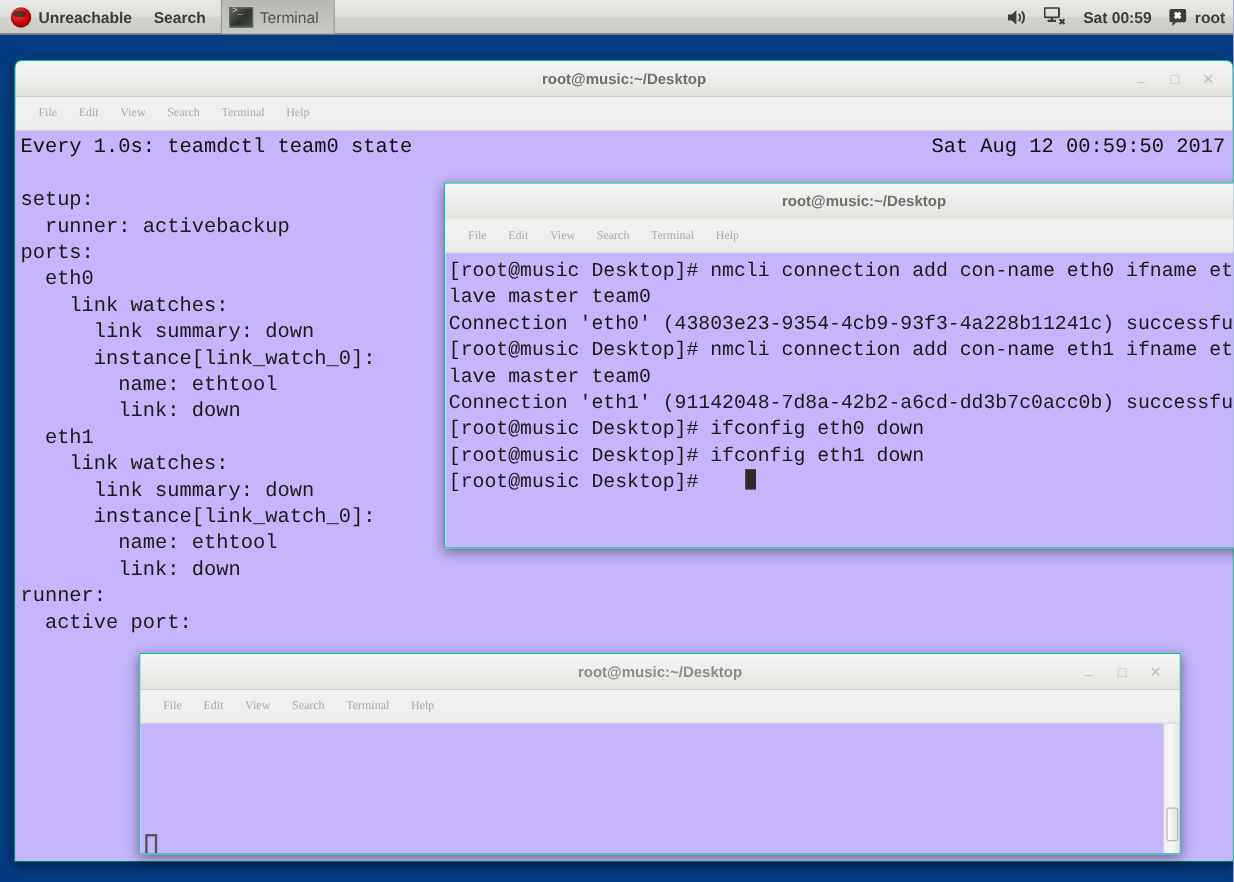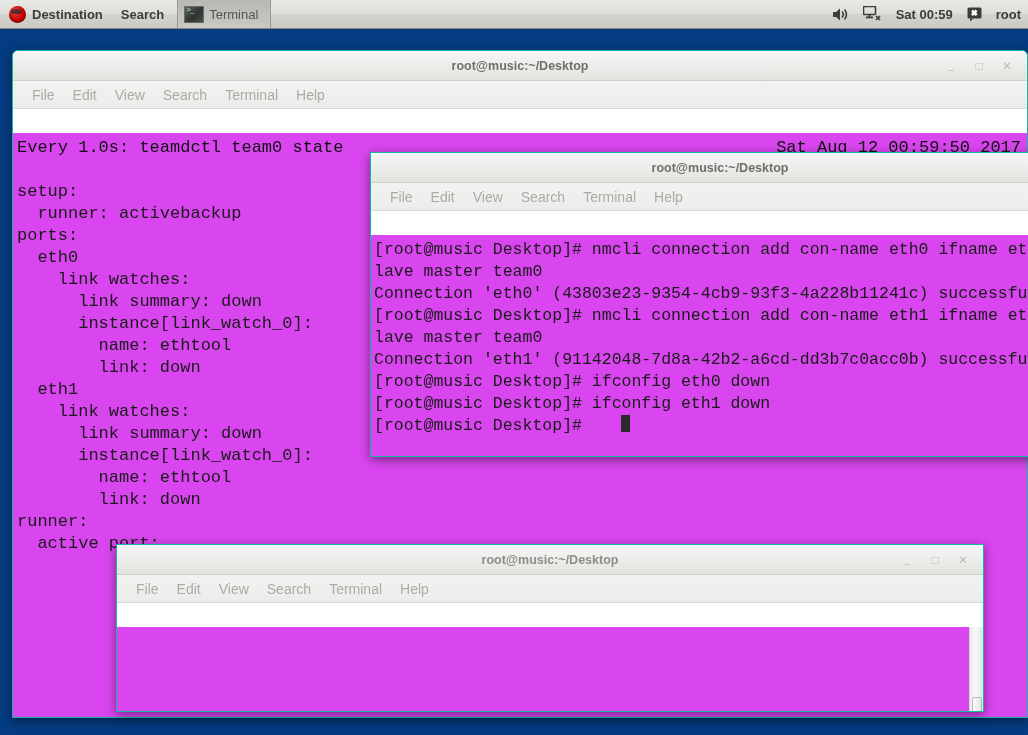--- a/index.html
+++ b/index.html
@@ -55,21 +55,21 @@
   }
   .term-mini-icon:before {
     content: ">"; position: absolute; left: 1px; top: -2px;
     color: #dcdcdc; font-size: 8px; font-family: "Liberation Mono", monospace;
   }
   .term-mini-icon:after {
     content: "_"; position: absolute; left: 5px; top: -1px;
     color: #dcdcdc; font-size: 8px; font-family: "Liberation Mono", monospace;
   }
   .panel-clock { font-size: 13px; font-weight: bold; color: #3c3c3a; }
-  .panel-user { display: flex; align-items: center; gap: 14px; font-size: 13px; font-weight: bold; color:#3c3c3a; }
+  .panel-user { display: flex; align-items: center; gap: 7px; font-size: 13px; font-weight: bold; color:#3c3c3a; }
   svg.pico { display: block; }
 
   
   .win {
     position: absolute;
     background: #ffffff;
     border: 1px solid #14b8a6;
     box-shadow: 0 3px 10px rgba(0,0,0,.45);
     display: flex; flex-direction: column;
     overflow: hidden;
@@ -91,27 +91,26 @@
   .wbtn.min:after { content: "\2013"; display:block; margin-top:3px; font-size:11px; }
   .wbtn.max:after { content: "\25A1"; display:block; }
   .wbtn.cls:after { content: "\2715"; display:block; }
   .menubar {
     height: 28px; flex: none;
     background: linear-gradient(180deg,#f2f2f0 0%, #ececeb 100%);
     border-bottom: 1px solid #d8d8d5;
     display: flex; align-items: center; padding-left: 10px; gap: 0px;
   }
   .menuitem {
-    padding: 2px 9px; font-size: 14px; color: #aaaaa6;
+    padding: 2px 9px; font-size: 10px; color: #aaaaa6; font-family: Liberation Serif, serif;
   }
   .termbody {
-    flex: 1; background: #d946ef; position: relative; overflow: hidden;
+    flex: 1; background: #c4b5fd; position: relative; overflow: hidden;
     font-family: "Liberation Mono", monospace;
     color: #1a1a1a;
-    margin-top: 24px;
   }
   .termbody pre {
     margin: 0; padding: 0;
     font-family: "Liberation Mono", monospace;
     white-space: pre;
   }
   .cursor-block {
     display: inline-block; width: 9px; height: 17px;
     background: #2b2b2b; vertical-align: text-bottom;
   }
@@ -171,21 +170,21 @@
 </style>
 </head>
 <body>
 
 <div id="desktop">
 
   <div id="panel">
     <div class="panel-left">
       <div class="panel-item">
         <span class="rh-logo"></span>
-        <span>Destination</span>
+        <span>Unreachable</span>
       </div>
       <div class="panel-item">
         <span>Search</span>
       </div>
       <div id="task-terminal">
         <span class="term-mini-icon"></span>
         <span>Terminal</span>
       </div>
     </div>
     <div class="panel-right">

